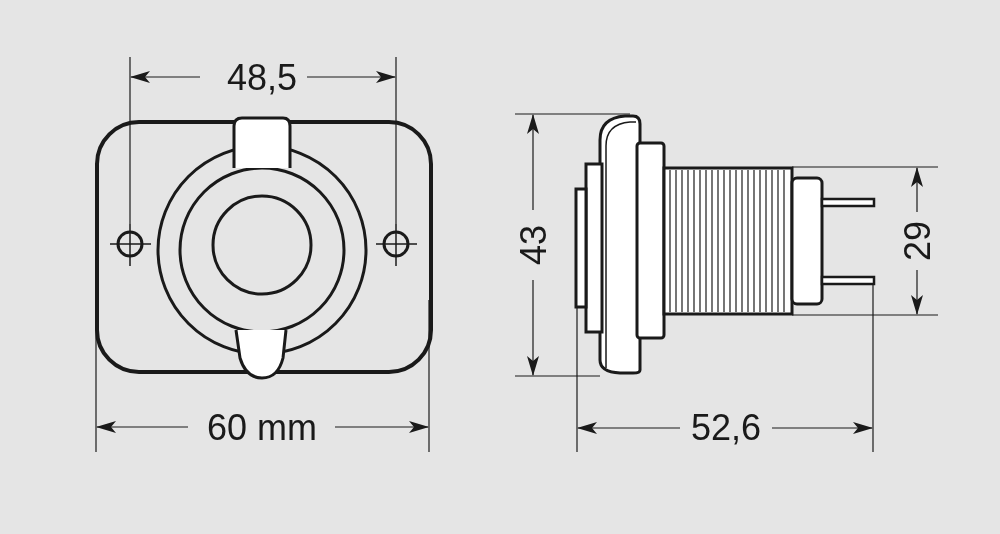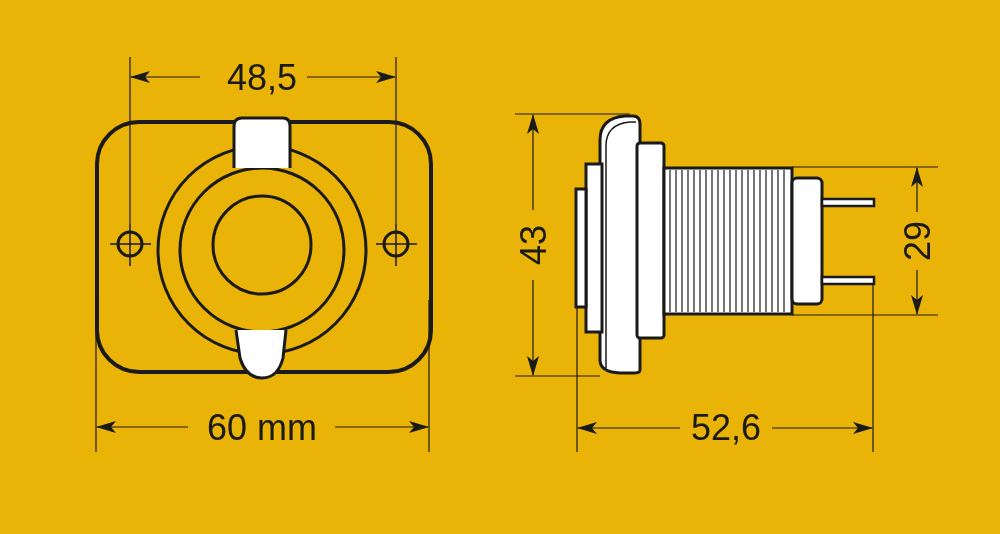--- a/index.html
+++ b/index.html
@@ -1,16 +1,16 @@
 <!DOCTYPE html>
 <html><head>
 <meta charset="utf-8">
 <style>
   html,body{margin:0;padding:0;background:#ffffff;}
-  #stage{position:relative;width:1000px;height:534px;overflow:hidden;background:#eab308;}
+  #stage{position:relative;width:1000px;height:534px;overflow:hidden;background:#e5e5e5;}
   svg{position:absolute;left:0;top:0;}
   .dimtext{font-family:"Liberation Sans",sans-serif;font-size:36px;fill:#1a1a1a;}
   .thick{stroke:#1a1a1a;stroke-width:4;fill:none;}
   .med{stroke:#1a1a1a;stroke-width:3;fill:none;}
   .thin{stroke:#1a1a1a;stroke-width:1.5;fill:none;}
   .hair{stroke:#1a1a1a;stroke-width:1.2;fill:none;}
   .arrow{fill:#1a1a1a;}
 </style>
 </head>
 <body>

